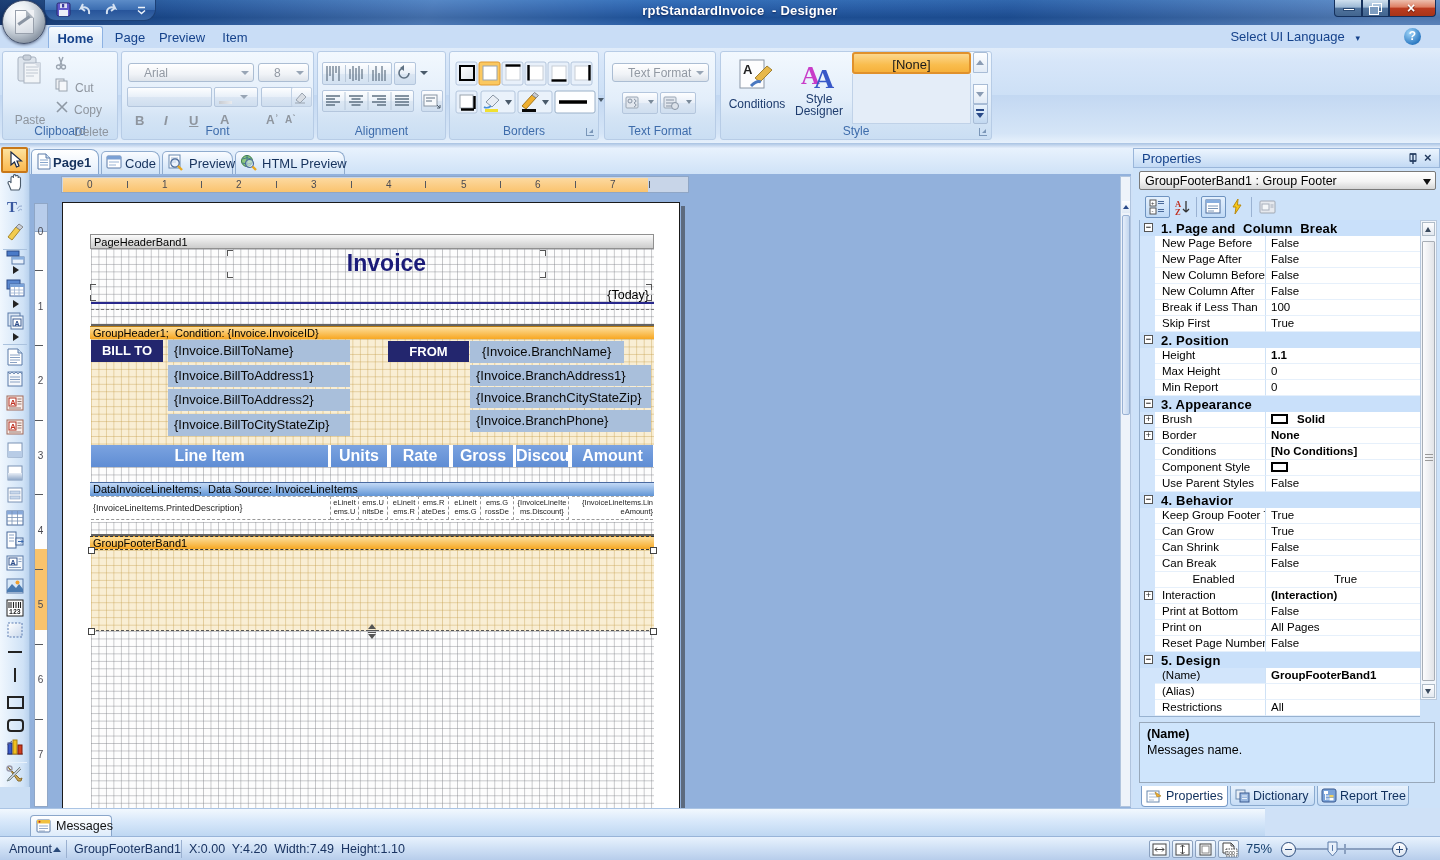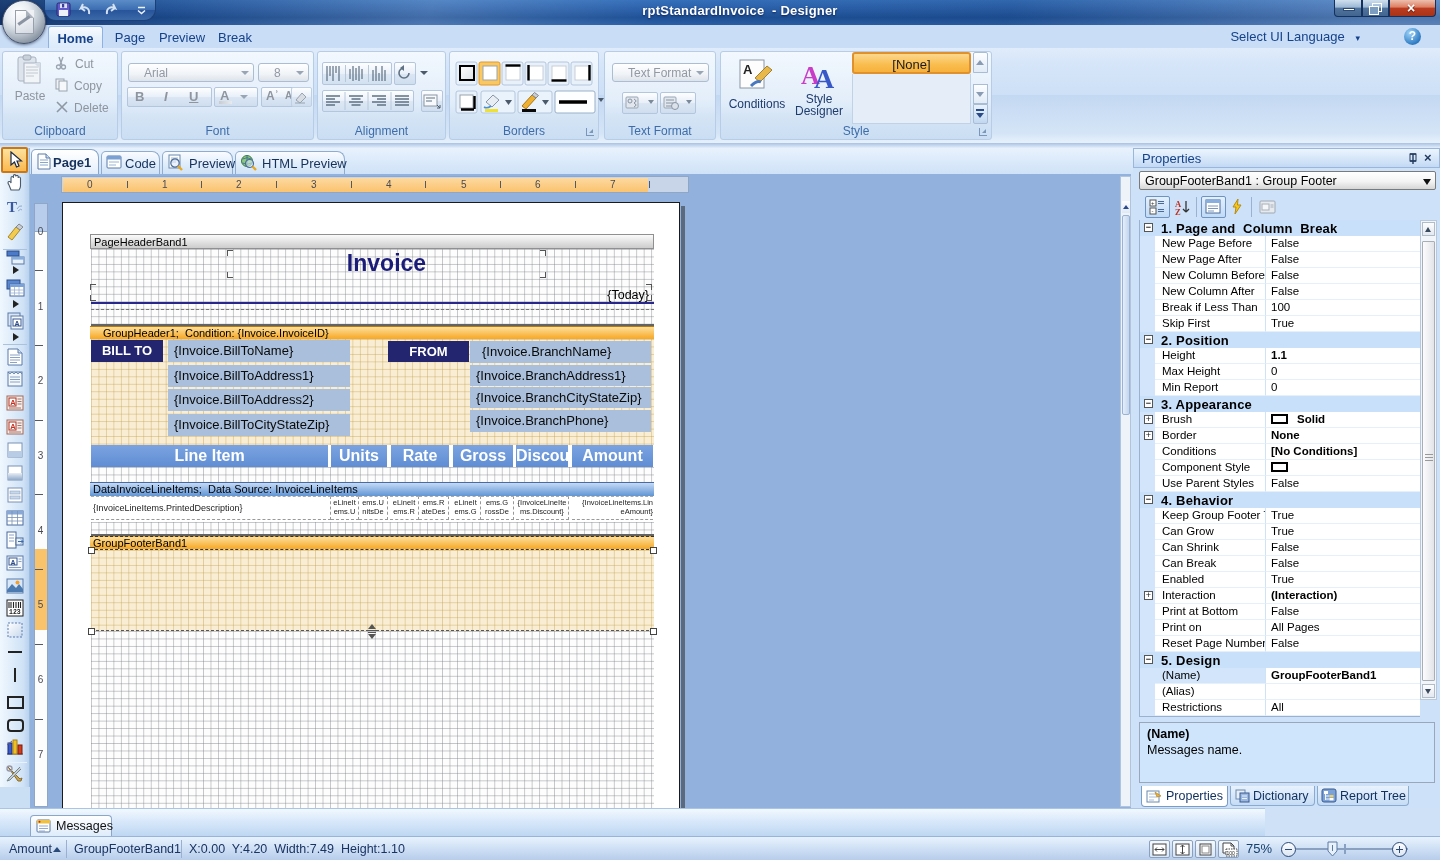--- a/index.html
+++ b/index.html
@@ -46,21 +46,21 @@
 
 #ribbon { position:absolute; left:0; top:48px; width:1440px; height:95px;
   background:linear-gradient(180deg,#e0ecfa 0%,#d7e6f9 14%,#cde0f6 49%,#c3d8f2 50%,#d5e5f7 90%,#e7f1fc 100%); }
 #ribbon-sep { position:absolute; left:0; top:143px; width:1440px; height:5px;
   background:linear-gradient(180deg,#a8c2e2,#e4eefb); }
 .rgroup { position:absolute; top:51px; height:89px; border:1px solid #b7cce6; border-radius:3px;
   background:linear-gradient(180deg,#f2f8fe 0%,#e3eefa 55%,#d4e4f5 75%,#cadef3 100%); }
 .rgroup .glabel { position:absolute; left:0; bottom:1px; width:100%; text-align:center; color:#3e6cab; font-size:12px; }
 .combo { position:absolute; height:19px; background:linear-gradient(180deg,#ffffff,#f0f3f7 60%,#dde3ea); border:1px solid #abbdd3; border-radius:3px; color:#9299a3; font-size:12px; padding:2px 15px; }
 .combo .arr { position:absolute; right:4px; top:7px; width:0; height:0; border-left:4px solid transparent; border-right:4px solid transparent; border-top:4px solid #98a5b5; }
-.dis { color:#8e959e; }
+.dis { color:#8e959e;margin-top:24px; }
 .btnface { position:absolute; border:1px solid #b4c6dd; border-radius:2px; background:linear-gradient(180deg,#fdfeff,#e8eff8 50%,#dbe6f3 51%,#cfdeef); }
 
 
 .gridw { background-color:#fdfdfd; background-image:
   linear-gradient(to right, rgba(128,130,136,.45) 1px, transparent 1px),
   linear-gradient(to bottom, rgba(128,130,136,.45) 1px, transparent 1px);
   background-size:7.47px 7.47px; }
 .gridb { background-color:#f9eed4; background-image:
   linear-gradient(to right, rgba(196,158,76,.42) 1px, transparent 1px),
   linear-gradient(to bottom, rgba(196,158,76,.42) 1px, transparent 1px);
@@ -126,21 +126,21 @@
   </div>
   <div class="wbtn close">
       <div class="wglyph" style="left:17px;top:0px;font-size:14px;font-weight:bold;text-shadow:0 1px 1px #601808;">×</div>
     </div>
 </div>
 
 <div id="tabrow"></div>
 <div class="rtab active" style="left:48px;width:55px;">Home</div>
 <div class="rtab" style="left:108px;width:44px;">Page</div>
 <div class="rtab" style="left:155px;width:54px;">Preview</div>
-<div class="rtab" style="left:212px;width:46px;">Break</div>
+<div class="rtab" style="left:212px;width:46px;">Item</div>
 <div id="uilang">Select UI Language&nbsp;&nbsp; <span style="font-size:9px;">▾</span></div>
 <div id="helpbtn">?</div>
 
 <div id="ribbon"></div>
 <div id="ribbon-sep"></div>
 
 <div class="rgroup" style="left:2px;width:116px;">
     <div class="glabel">Clipboard</div>
   </div>
 <div class="rgroup" style="left:121px;width:193px;">
@@ -567,29 +567,29 @@
     <div class="cm bl" style="left:164px;top:69px;"></div>
     <div class="cm br" style="left:477px;top:69px;"></div>
     <div class="cm tl" style="left:27px;top:81px;"></div>
     <div class="cm tr" style="left:583px;top:81px;"></div>
     <div class="cm bl" style="left:27px;top:92px;"></div>
     <div class="cm br" style="left:583px;top:92px;"></div>
     <div class="abs" style="left:27.5px;top:98.5px;width:563px;height:2px;background:#28288c;"></div>
     <div class="abs" style="left:27.5px;top:106px;width:563px;height:0;border-top:1px dashed #7a7a7a;"></div>
     <div class="abs" style="left:27.5px;top:120.5px;width:563px;height:2px;background:#636363;"></div>
 
-    <div class="abs" style="left:27px;top:122.5px;width:564px;height:13px;background:linear-gradient(180deg,#fddf9c,#f7a722);border-top:1px solid #b87a10;font-size:11px;color:#000;padding-left:13px;">GroupHeader1;&nbsp; Condition: {Invoice.InvoiceID}</div>
+    <div class="abs" style="left:27px;top:122.5px;width:564px;height:13px;background:linear-gradient(180deg,#fddf9c,#f7a722);border-top:1px solid #b87a10;font-size:11px;color:#000;padding-left:3px;">GroupHeader1;&nbsp; Condition: {Invoice.InvoiceID}</div>
     <div class="abs gridb" style="left:27.5px;top:135.5px;width:563px;height:106px;"></div>
     <div class="abs navybox" style="left:28px;top:137px;width:72px;height:22px;">BILL TO</div>
     <div class="abs bluebox" style="left:105px;top:137px;width:182px;height:22px;">{Invoice.BillToName}</div>
     <div class="abs bluebox" style="left:105px;top:161.5px;width:182px;height:22px;">{Invoice.BillToAddress1}</div>
     <div class="abs bluebox" style="left:105px;top:186px;width:182px;height:22px;">{Invoice.BillToAddress2}</div>
     <div class="abs bluebox" style="left:105px;top:210.5px;width:182px;height:22px;">{Invoice.BillToCityStateZip}</div>
     <div class="abs navybox" style="left:325px;top:138px;width:81px;height:21px;">FROM</div>
-    <div class="abs bluebox" style="left:407px;top:138px;width:181px;height:22px;padding-left:12px;">{Invoice.BranchName}</div>
+    <div class="abs bluebox" style="left:407px;top:138px;width:154px;height:22px;padding-left:12px;">{Invoice.BranchName}</div>
     <div class="abs bluebox" style="left:407px;top:162px;width:181px;height:21px;">{Invoice.BranchAddress1}</div>
     <div class="abs bluebox" style="left:407px;top:184px;width:181px;height:21px;">{Invoice.BranchCityStateZip}</div>
     <div class="abs bluebox" style="left:407px;top:207px;width:181px;height:21.5px;">{Invoice.BranchPhone}</div>
     <div class="abs hdrbox" style="left:28px;top:242px;width:237px;">Line Item</div>
     <div class="abs hdrbox" style="left:268px;top:242px;width:56px;">Units</div>
     <div class="abs hdrbox" style="left:328px;top:242px;width:58px;">Rate</div>
     <div class="abs hdrbox" style="left:390px;top:242px;width:60px;">Gross</div>
     <div class="abs hdrbox" style="left:453px;top:242px;width:52px;">Discount</div>
     <div class="abs hdrbox" style="left:509px;top:242px;width:81px;">Amount</div>
     <div class="abs gridw" style="left:27.5px;top:264px;width:563px;height:15px;"></div>
@@ -770,21 +770,21 @@
     <div class="prow" style="top:392px;">
         <div class="m"></div>
         <div class="pn">Can Shrink</div>
         <div class="pv">False</div>
       </div>
     <div class="prow" style="top:408px;">
         <div class="m"></div>
         <div class="pn">Can Break</div>
         <div class="pv">False</div>
       </div>
-    <div class="prow" style="top:424px;">
+    <div class="prow" style="top:424px;text-align:center;">
         <div class="m"></div>
         <div class="pn">Enabled</div>
         <div class="pv">True</div>
       </div>
     <div class="prow" style="top:440px;">
         <div class="m"></div>
         <div class="xbox" style="z-index:2;">+</div>
         <div class="pn">Interaction</div>
         <div class="pv bold">(Interaction)</div>
       </div>

